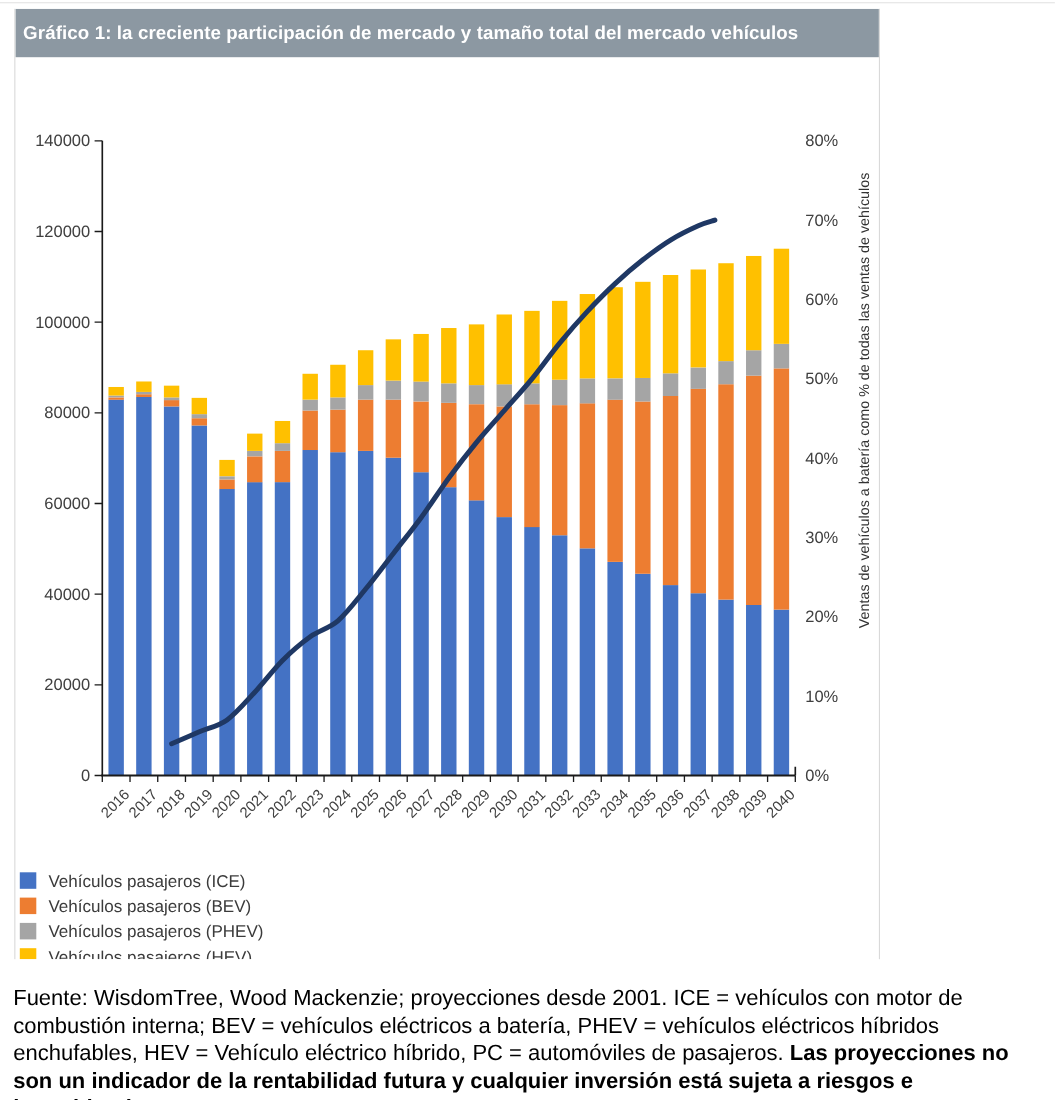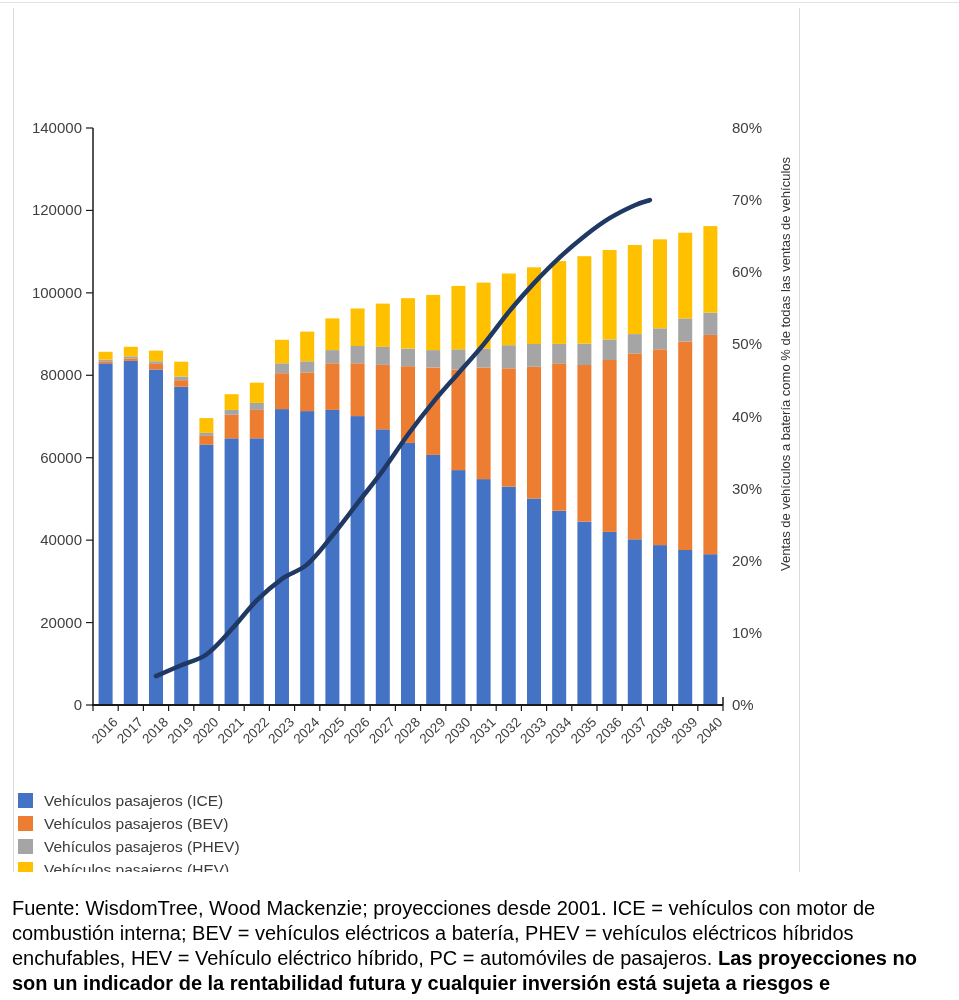--- a/index.html
+++ b/index.html
@@ -16,20 +16,23 @@
   .legend-text{font-size:15.5px;fill:#3b3b3b;}
   .footer{position:absolute;left:12px;top:896px;width:940px;font-size:20px;line-height:25px;color:#000000;}
   .footer b{font-weight:bold;}
 </style>
 </head>
 <body>
 
 <div class="top-hairline"></div>
 
 <div class="chart-panel">
+  <div class="chart-title-bar">
+    <span>Gráfico 1: la creciente participación de mercado y tamaño total del mercado vehículos</span>
+  </div>
   <svg id="chart" class="chart-svg" width="785" height="820" viewBox="0 0 785 820">
       <g>
         <rect x="84.6" y="311.3" width="14" height="341.7" fill="#4472C4"></rect>
         <rect x="84.6" y="309.3" width="14" height="2.1" fill="#ED7D31"></rect>
         <rect x="84.6" y="307.6" width="14" height="1.6" fill="#A5A5A5"></rect>
         <rect x="84.6" y="299.8" width="14" height="7.8" fill="#FFC000"></rect>
         <rect x="109.8" y="308.9" width="14" height="344.1" fill="#4472C4"></rect>
         <rect x="109.8" y="306.4" width="14" height="2.5" fill="#ED7D31"></rect>
         <rect x="109.8" y="304.3" width="14" height="2.1" fill="#A5A5A5"></rect>
         <rect x="109.8" y="294.8" width="14" height="9.5" fill="#FFC000"></rect>

